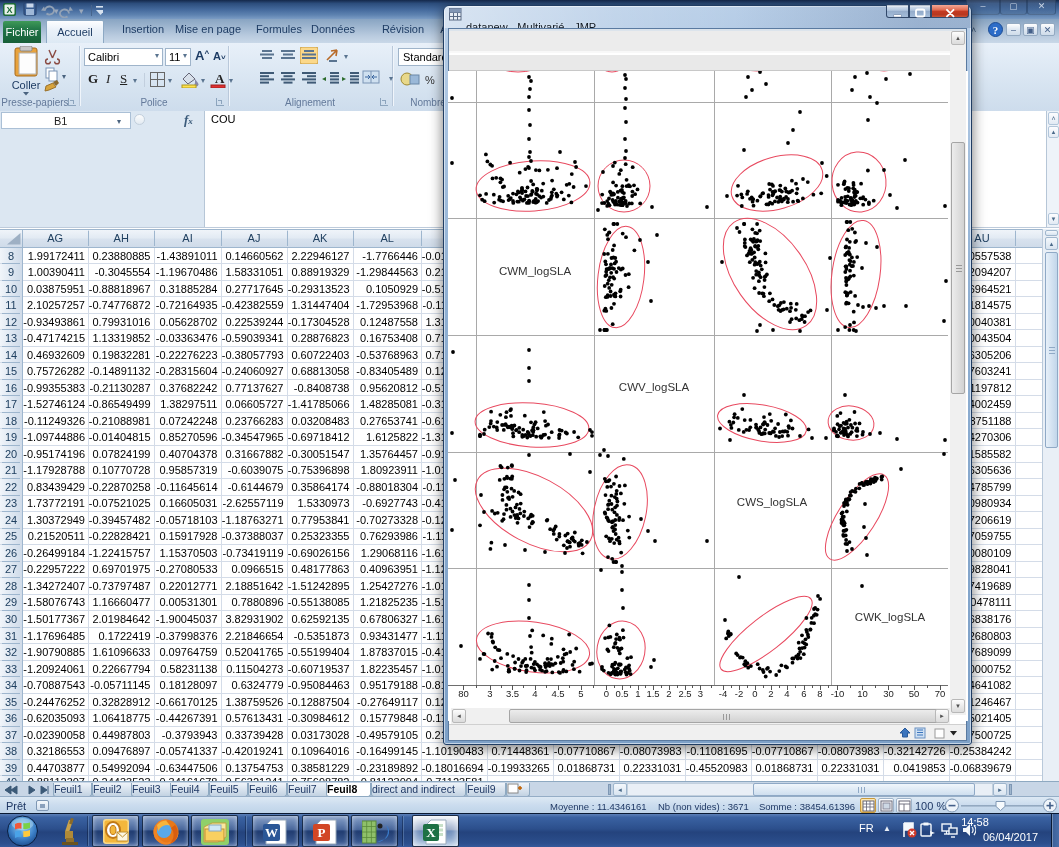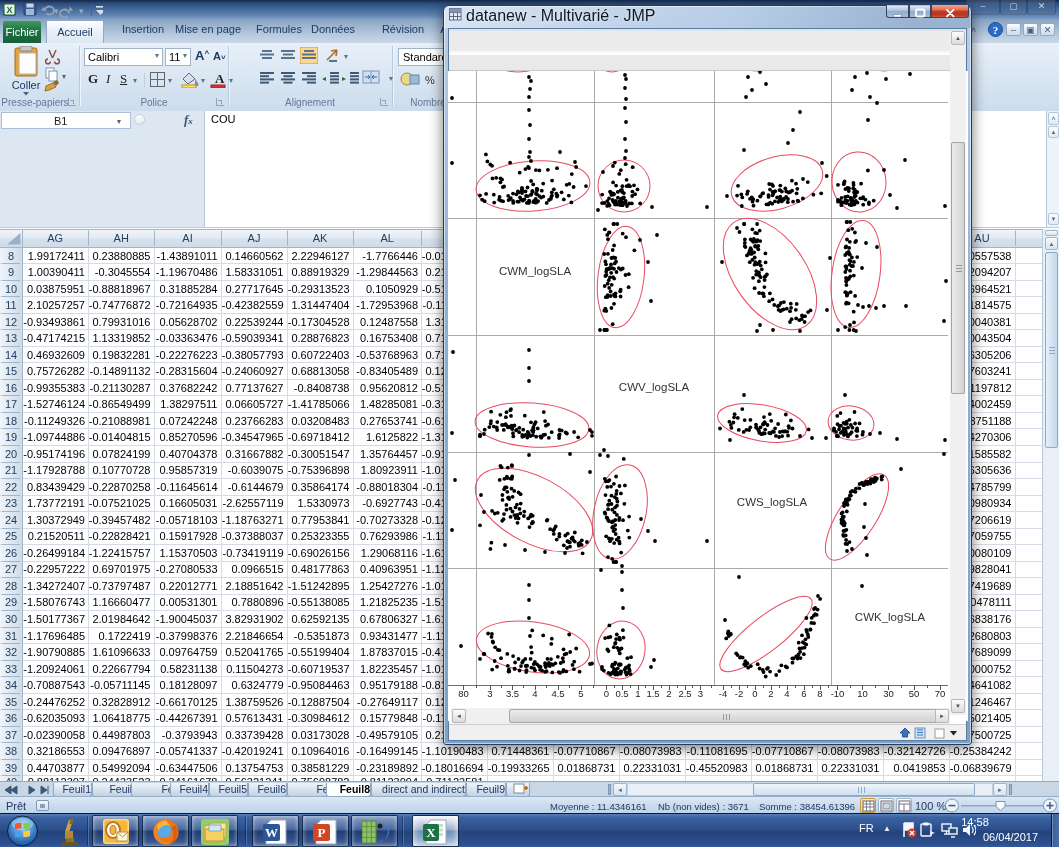--- a/index.html
+++ b/index.html
@@ -20,21 +20,21 @@
 #ftab{position:absolute;left:3px;top:2px;width:38px;height:22px;background:linear-gradient(#3f9a58,#1e7145 45%,#186038);border-radius:2px 2px 0 0;color:#fff;font-size:11px;text-align:center;line-height:22px}
 #atab{position:absolute;left:46px;top:1px;width:58px;height:23px;background:linear-gradient(#fdfeff,#eaf1f9 40%,#dde9f4);border:1px solid #8da9c4;border-bottom:none;border-radius:2px 2px 0 0;color:#1e3c64;font-size:11px;text-align:center;line-height:22px}
 .cellsvg{left:0;top:228px}
 #vsb{left:1042px;top:229px;width:17px;height:566px;background:#e9eff6;border-left:1px solid #b9c9da}
 #tabsrow{left:0;top:781px;width:1059px;height:15px;background:#c8d6e6;border-top:1px solid #8ea9c1}
 #status{left:0;top:796px;width:1059px;height:17px;background:linear-gradient(#dde9f4,#cbdcee 50%,#bfd4e9);border-top:1px solid #95adc6;font-size:11px;color:#1f3864}
 #taskbar{left:0;top:813px;width:1059px;height:34px;background:linear-gradient(#5c80b8 0%,#3a62a2 10%,#2c4f8c 45%,#24437d 55%,#2b4e8c 88%,#35599a 100%);border-top:1px solid #0a1a33}
 .tbtn{position:absolute;top:1px;width:47px;height:32px;border-radius:2px}
 .press{background:linear-gradient(rgba(255,255,255,.38),rgba(255,255,255,.14) 45%,rgba(0,0,0,.10) 50%,rgba(255,255,255,.10));border:1px solid rgba(10,26,51,.8);box-shadow:inset 0 0 5px rgba(255,255,255,.55)}
 .active{background:linear-gradient(rgba(255,255,255,.92),rgba(255,255,255,.55) 45%,rgba(170,200,235,.55) 50%,rgba(215,235,252,.7));border:1px solid rgba(10,26,51,.9);box-shadow:inset 0 0 8px rgba(255,255,255,.95)}
-.sheettab{position:absolute;top:1px;height:14px;background:linear-gradient(#eef3f9,#d4e0ec 60%,#c2d2e2);border:1px solid #8ea9c1;border-top:none;font-size:10.5px;color:#1f3864;text-align:right;line-height:13px;border-radius:0 0 3px 3px}
+.sheettab{position:absolute;top:1px;height:14px;background:linear-gradient(#eef3f9,#d4e0ec 60%,#c2d2e2);border:1px solid #8ea9c1;border-top:none;font-size:10.5px;color:#1f3864;text-align:left;line-height:13px;border-radius:0 0 3px 3px}
 #jmp{left:443px;top:5px;width:529px;height:740px;border-radius:6px 6px 3px 3px;background:linear-gradient(#b9cfe8,#8fafd2 40%,#7da0c7);box-shadow:0 3px 14px rgba(0,0,0,.55),inset 0 0 0 1px rgba(255,255,255,.55);border:1px solid #203d63}
 #jclient{position:absolute;left:4px;top:22px;width:519px;height:713px;background:#fff;border:1px solid #5a7aa0}
 .scroll{background:#f0f0f0}
 .sbtn{position:absolute;background:linear-gradient(#fdfdfd,#ebebeb 50%,#dcdcdc);border:1px solid #b8b8b8;border-radius:2px;color:#505050}
 .sthumb{position:absolute;background:linear-gradient(90deg,#ececec,#d2d2d2);border:1px solid #a5a5a5;border-radius:2px}
 .sthumbh{position:absolute;background:linear-gradient(#ececec,#d2d2d2);border:1px solid #a5a5a5;border-radius:2px}
 .capbtn{position:absolute;top:0;height:13px;border:1px solid #31486a;border-top:none;background:linear-gradient(rgba(255,255,255,.7),rgba(205,220,238,.4) 45%,rgba(125,150,185,.32) 50%,rgba(175,200,228,.45))}
 </style></head>
 <body>
 <div class="abs" id="titlebar">
@@ -737,21 +737,21 @@
       <rect x="105.2" y="4.1" width="1.6" height="7" fill="#44608a"></rect>
     </svg>
 </div>
 <div class="abs" id="jmp">
 <div class="abs" style="left:0;top:0;width:527px;height:22px;background:linear-gradient(90deg,rgba(255,255,255,.45),rgba(255,255,255,.12) 35%,rgba(255,255,255,0) 55%,rgba(25,55,105,.18) 90%);border-radius:6px 6px 0 0"></div>
 <svg class="abs" style="left:5px;top:2px" width="13" height="13" xmlns="http://www.w3.org/2000/svg">
       <rect x="0.5" y="0.5" width="11.5" height="11.5" fill="#e8edf4" stroke="#5a6a84"></rect>
       <path d="M0.5 4.5 h11.5 M0.5 8.5 h11.5 M4.5 0.5 v11.5 M8.5 0.5 v11.5" stroke="#5a6a84"></path>
       <rect x="0.5" y="0.5" width="11.5" height="4" fill="#8296b4"></rect>
     </svg>
-<div class="abs" style="left:22px;top:1px;font-size:16px;color:#101820;text-shadow:0 0 3px #e8f0fa">datanew - Multivarié - JMP</div>
+<div class="abs" style="left:22px;top:15px;font-size:11px;color:#101820;text-shadow:0 0 3px #e8f0fa">datanew - Multivarié - JMP</div>
 <div class="capbtn" style="left:442px;width:23px;border-radius:0 0 0 3px;top:-1px"><svg width="21" height="12" xmlns="http://www.w3.org/2000/svg">
         <rect x="6.5" y="7.5" width="8" height="2.6" rx="1" fill="#fff" stroke="#46628a" stroke-width="0.5"></rect>
       </svg></div>
 <div class="capbtn" style="left:465px;width:22px;top:-1px"><svg width="20" height="12" xmlns="http://www.w3.org/2000/svg">
         <rect x="6" y="2.5" width="8.5" height="7" rx="1.5" fill="none" stroke="#fff" stroke-width="1.8"></rect>
       </svg></div>
 <div class="capbtn" style="left:487px;width:38px;border-radius:0 0 3px 0;top:-1px;background:linear-gradient(#f4a896,#e06a50 42%,#c43a22 52%,#b83820 80%,#cc5436)"><svg width="36" height="12" xmlns="http://www.w3.org/2000/svg">
         <path d="M15 2.8 L21.5 9.3 M21.5 2.8 L15 9.3" stroke="#fff" stroke-width="1.9" stroke-linecap="round"></path>
       </svg></div>
 <div id="jclient">

